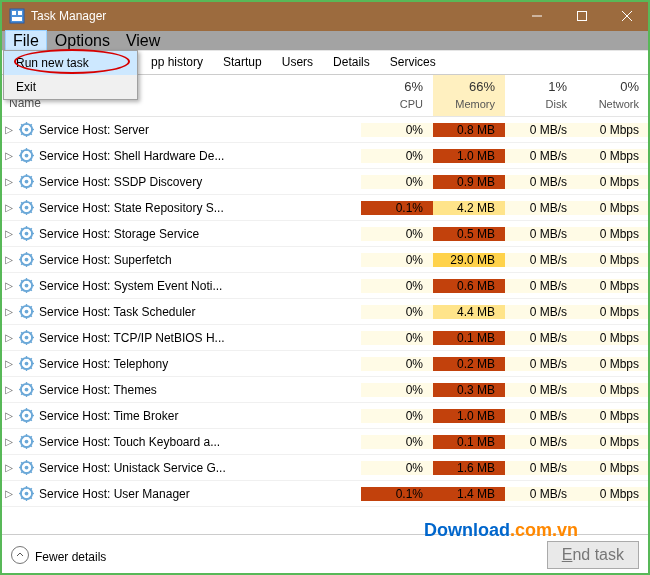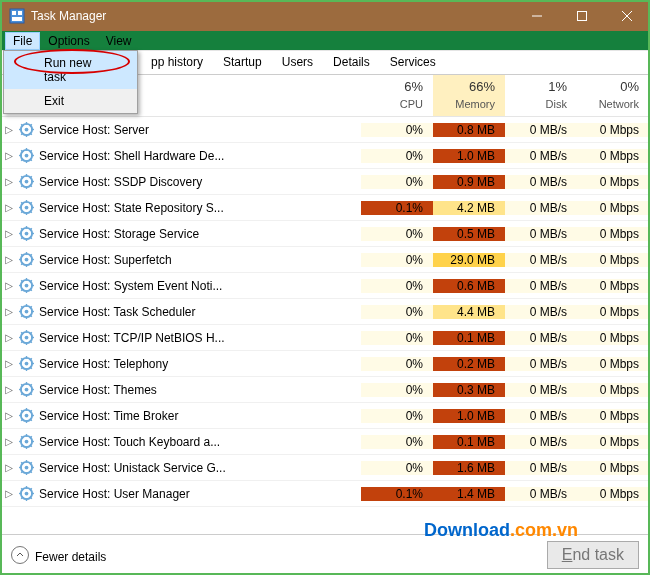--- a/index.html
+++ b/index.html
@@ -2,25 +2,25 @@
 <html><head>
 <meta charset="utf-8">
 <style>
 * { box-sizing: border-box; margin: 0; padding: 0; font-family: "Segoe UI", Tahoma, sans-serif; }
 body { background: #e8e8e8; width: 650px; height: 575px; overflow: hidden; position: relative; }
 .window { width: 650px; height: 575px; background: #fff; border: 1px solid #888; display: flex; flex-direction: column; }
 .titlebar { background: #9c6b3e; height: 30px; display: flex; align-items: center; color: #fff; font-size: 12px; padding-left: 8px; }
 .titlebar .icon { width: 16px; height: 16px; margin-right: 6px; display: inline-flex; }
 .titlebar .spacer { flex: 1; }
 .titlebar .winbtn { width: 45px; height: 30px; display: flex; align-items: center; justify-content: center; color: #fff; }
-.menubar { height: 20px; background: #15803d; display: flex; align-items: center; font-size: 12px; padding: 0 4px; border-bottom: 1px solid #e5e5e5; }
+.menubar { height: 20px; background: #a3a3a3; display: flex; align-items: center; font-size: 16px; padding: 0 4px; border-bottom: 1px solid #e5e5e5; }
 .menubar .menuitem { padding: 16px 8px; cursor: default; }
 .menubar .menuitem.active { background: #cde8ff; border: 1px solid #99d1ff; padding: 1px 7px; }
 .dropdown { position: absolute; left: 3px; top: 50px; width: 135px; background: #f0f0f0; border: 1px solid #a0a0a0; box-shadow: 2px 2px 4px rgba(0,0,0,0.3); z-index: 100; }
-.dropdown .ditem { font-size: 12px; padding: 5px 40px; cursor: default; }
+.dropdown .ditem { font-size: 12px; padding: 5px 12px; cursor: default; }
 .dropdown .ditem.highlight { background: #cde8ff; }
 .annot { position: absolute; left: 14px; top: 49px; width: 116px; height: 25px; border: 2px solid #d60000; border-radius: 50%; z-index: 101; pointer-events: none; }
 .tabs { display: flex; font-size: 12px; padding-left: 140px; border-bottom: 1px solid #ccc; height: 24px; align-items: flex-end; }
 .tabs .tab { padding: 4px 9px; border: 1px solid transparent; cursor: default; }
 .header-row { display: flex; font-size: 12px; border-bottom: 1px solid #e5e5e5; height: 42px; }
 .header-row .col-name { flex: 1; display: flex; align-items: flex-end; padding: 0 0 6px 8px; color: #555; }
 .header-row .col { width: 72px; text-align: right; padding: 4px 10px 6px 0; display: flex; flex-direction: column; justify-content: space-between; color: #555; }
 .header-row .col .pct { font-size: 13px; color: #333; }
 .header-row .col .lbl { font-size: 11px; }
 .header-row .col.warm { background: #fff0c0; }

